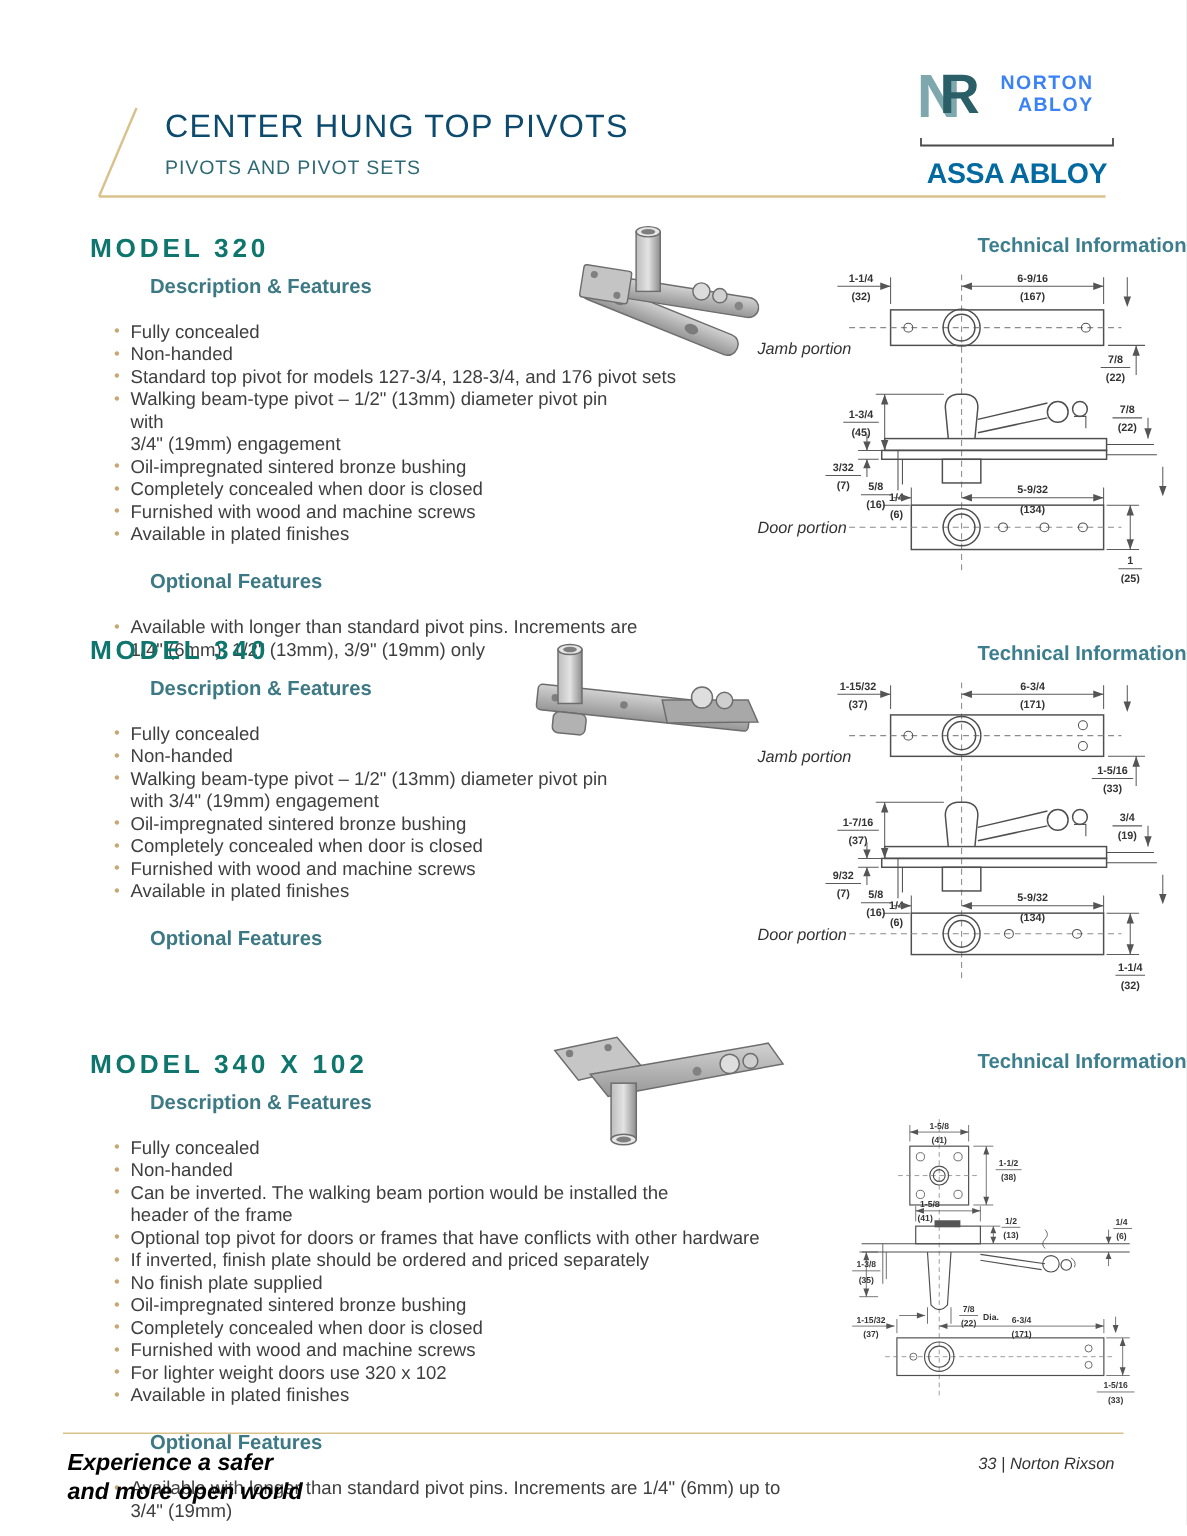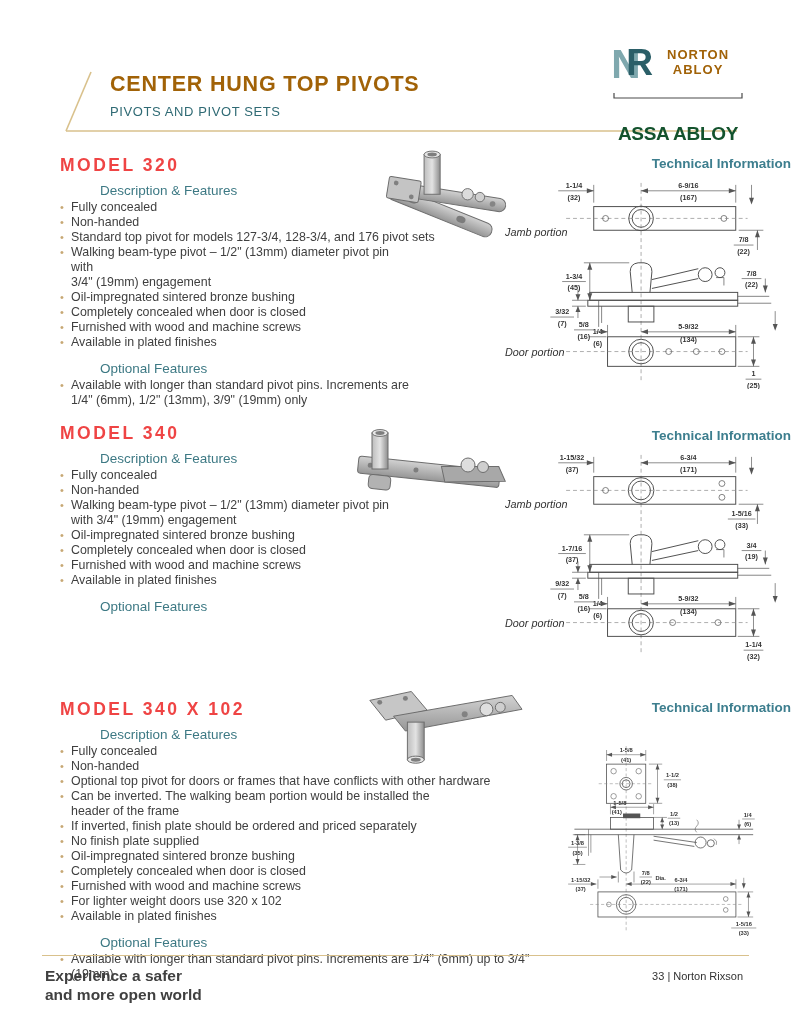--- a/index.html
+++ b/index.html
@@ -1,52 +1,52 @@
 <!DOCTYPE html>
 <html><head>
 <meta charset="utf-8">
 <style>
   html,body{margin:0;padding:0;background:#e8e8e8;}
   .page{position:relative;width:791px;height:1024px;background:#fff;margin:0 auto;
         font-family:"Liberation Sans",sans-serif;overflow:hidden;}
   
   .hdr-deco{position:absolute;left:0;top:0;}
   .title-block{position:absolute;left:110px;top:72px;}
-  .page-title{margin:0;font-size:21.5px;font-weight:bold;letter-spacing:.8px;color:#a16207;}
+  .page-title{margin:0;font-size:21.5px;font-weight:normal;letter-spacing:.8px;color:#0c4a6e;}
   .page-subtitle{margin:7px 0 0 0;font-size:13px;letter-spacing:.6px;color:#2f6a74;}
   .brand{position:absolute;right:46px;top:40px;width:134px;text-align:center;}
   .brand-row{display:flex;align-items:center;justify-content:flex-start;gap:6px;}
-  .brand-name{font-size:13px;font-weight:bold;color:#a16207;letter-spacing:1px;line-height:1.12;text-align:center;}
-  .brand-parent{margin-top:19px;font-size:19px;font-weight:bold;color:#14532d;letter-spacing:-0.3px;}
+  .brand-name{font-size:13px;font-weight:bold;color:#3b82f6;letter-spacing:1px;line-height:1.12;text-align:right;}
+  .brand-parent{margin-top:2px;font-size:19px;font-weight:bold;color:#0369a1;letter-spacing:-0.3px;}
   
   .section{position:absolute;}
-  .model-title{margin:0;font-size:17.5px;font-weight:bold;letter-spacing:2.5px;color:#ef4444;}
-  .feat-head{margin:7px 0 2px 0;font-size:13.5px;font-weight:normal;color:#3d7984;padding-left:40px;}
-  ul.feat{margin:0;padding:0;list-style:none;}
+  .model-title{margin:0;font-size:17.5px;font-weight:bold;letter-spacing:2.5px;color:#0f766e;}
+  .feat-head{margin:7px 0 2px 0;font-size:13.5px;font-weight:bold;color:#3d7984;padding-left:40px;}
+  ul.feat{margin:16px;padding:0;list-style:none;}
   ul.feat li{position:relative;padding-left:11px;font-size:12.4px;line-height:15px;color:#3f3f3f;
              white-space:pre-line;}
   ul.feat li::before{content:"\2022";position:absolute;left:0;top:0;color:#c7a874;font-size:11px;}
   
   .tech{position:absolute;}
   .tech-head{margin:0 0 6px 0;text-align:right;font-size:13.5px;font-weight:bold;color:#3d7e8e;}
   svg.tdraw{display:block;margin:0 auto;}
   .dln{stroke:#4f4f4f;stroke-width:1;fill:none;}
   .dthin{stroke-width:.7;}
   .dim{stroke:#5a5a5a;stroke-width:.7;fill:none;}
   .dash{stroke:#8a8a8a;stroke-width:.7;fill:none;stroke-dasharray:4,3;}
   .arr{fill:#555;stroke:none;}
   .dtx{font-family:"Liberation Sans",sans-serif;font-size:7.3px;font-weight:bold;fill:#333;text-anchor:middle;}
   .dlabel{font-family:"Liberation Sans",sans-serif;font-size:11px;font-style:italic;fill:#333;}
   
   .photo{position:absolute;}
   .metal{stroke:#6d6d6d;stroke-width:1;}
   
   .foot-rule{position:absolute;left:42px;right:42px;top:955px;height:0;border-top:1.5px solid #d9c18c;}
-  .slogan{position:absolute;left:45px;top:966px;font-size:15.5px;font-weight:bold;color:#404040;line-height:1.25;}
-  .pageno{position:absolute;right:48px;top:970px;font-size:11px;color:#333;}
+  .slogan{position:absolute;left:45px;top:966px;font-size:15.5px;font-weight:bold;color:#000000;line-height:1.25;font-style:italic;}
+  .pageno{position:absolute;right:48px;top:970px;font-size:11px;color:#333;font-style:italic;}
 </style>
 </head>
 <body>
 
 <div class="page">
 
   <svg class="hdr-deco" width="791" height="140">
     <line x1="66" y1="131" x2="737" y2="131" stroke="#d9c18c" stroke-width="1.6"></line>
     <line x1="66" y1="131" x2="91" y2="72" stroke="#d9c18c" stroke-width="1.6"></line>
   </svg>
@@ -373,23 +373,23 @@
     </svg>
   </div>
 
   <div class="section" style="left:60px;top:699px;width:480px;">
     <h2 class="model-title">MODEL 340 X 102</h2>
     <h3 class="feat-head">Description &amp; Features</h3>
     <ul class="feat">
 
     <li><span>Fully concealed</span></li>
         <li><span>Non-handed</span></li>
-        <li><span>Optional top pivot for doors or frames that have conflicts with other hardware</span></li>
         <li><span>Can be inverted. The walking beam portion would be installed the
 header of the frame</span></li>
+        <li><span>Optional top pivot for doors or frames that have conflicts with other hardware</span></li>
         <li><span>If inverted, finish plate should be ordered and priced separately</span></li>
         <li><span>No finish plate supplied</span></li>
         <li><span>Oil-impregnated sintered bronze bushing</span></li>
         <li><span>Completely concealed when door is closed</span></li>
         <li><span>Furnished with wood and machine screws</span></li>
         <li><span>For lighter weight doors use 320 x 102</span></li>
         <li><span>Available in plated finishes</span></li>
       </ul>
     <h3 class="feat-head" style="margin-top:11px;">Optional Features</h3>
     <ul class="feat">

